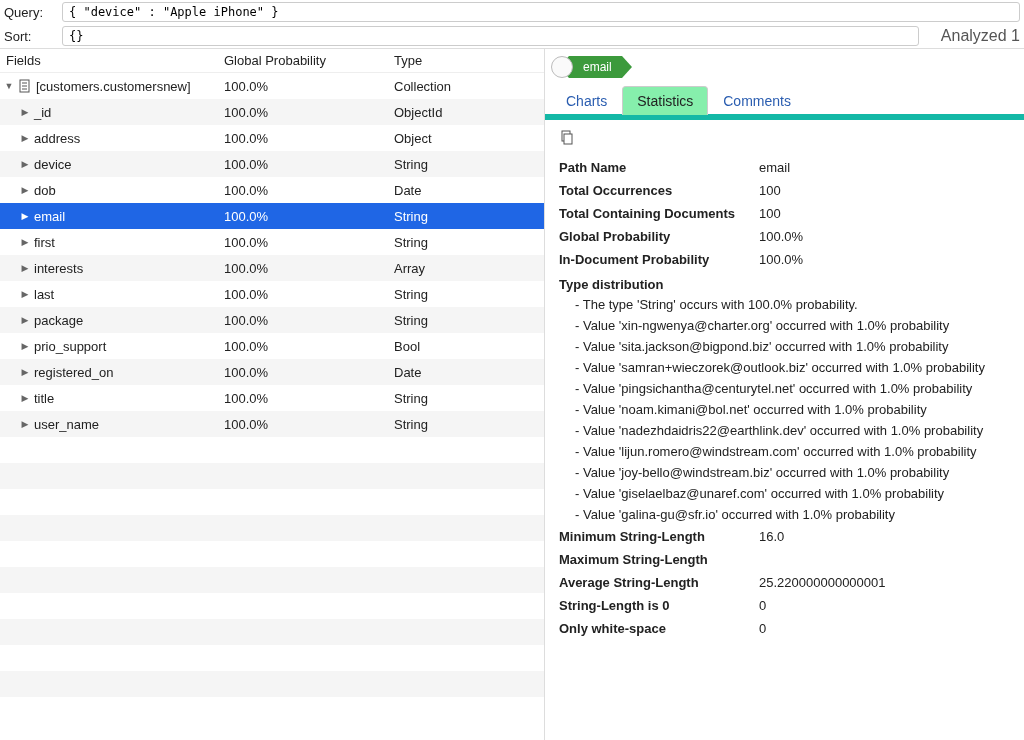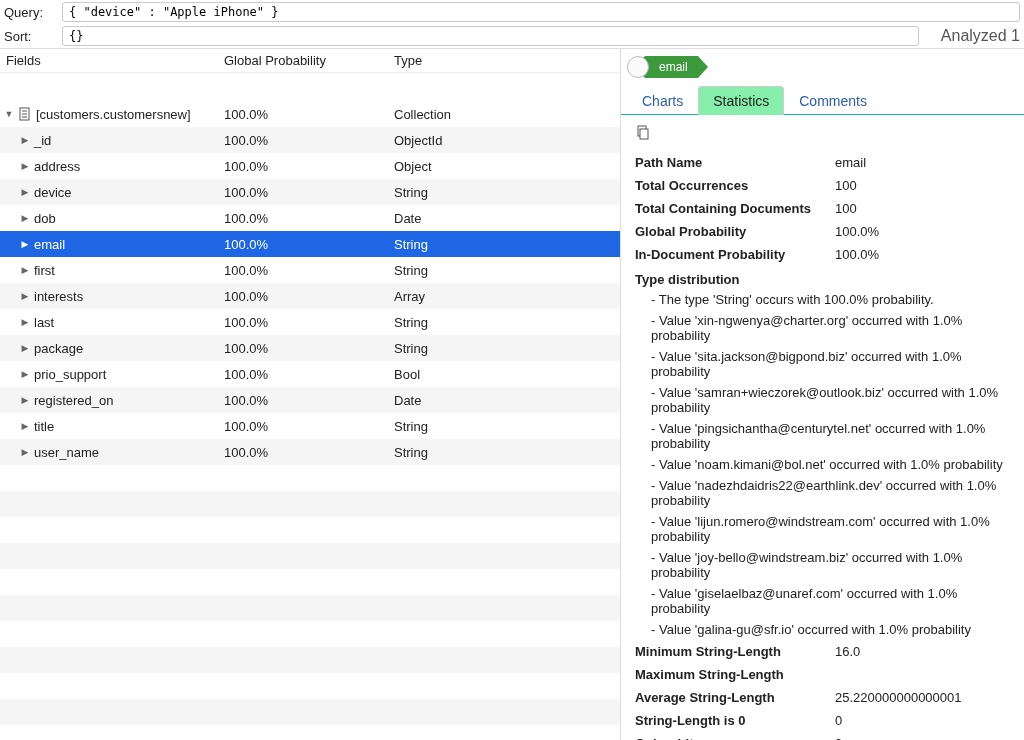--- a/index.html
+++ b/index.html
@@ -10,21 +10,21 @@
 }
 .top-bar { border-bottom: 1px solid #ddd; }
 .row { display: flex; align-items: center; height: 24px; padding: 0 4px; gap: 16px; }
 .row-label { width: 42px; font-size: 13px; }
 .row-input {
   flex: 1; height: 20px; border: 1px solid #ccc; border-radius: 3px;
   padding: 0 6px; font-family: Menlo, monospace; font-size: 12px; background: #fff;
 }
 .row-meta { font-size: 16px; color: #555; padding-left: 6px; white-space: nowrap; }
 .main { display: flex; height: calc(740px - 48px); }
-.left { width: 621px; border-right: 1px solid #ddd; display: flex; flex-direction: column; gap: 28px; }
+.left { width: 545px; border-right: 1px solid #ddd; display: flex; flex-direction: column; }
 .right { flex: 1; display: flex; flex-direction: column; min-width: 0; }
 .cols-head { display: flex; height: 24px; align-items: center; background: #fff; border-bottom: 1px solid #eee; font-size: 13px; }
 .cols-head .c1 { width: 224px; padding-left: 6px; }
 .cols-head .c2 { width: 170px; }
 .cols-head .c3 { flex: 1; }
 .tree { flex: 1; overflow: hidden; }
 .tree-row { display: flex; align-items: center; height: 26px; font-size: 13px; }
 .tree-row:nth-child(even) { background: #f5f5f5; }
 .tree-row:nth-child(odd) { background: #fff; }
 .tree-row .c1 { width: 224px; display: flex; align-items: center; gap: 4px; }
@@ -49,21 +49,21 @@
 .crumb-tag::before {
   content: ""; position: absolute; left: -10px; top: 0;
   border-top: 11px solid transparent; border-bottom: 11px solid transparent;
   border-right: 10px solid #3c9a3c;
 }
 .crumb-tag::after {
   content: ""; position: absolute; right: -10px; top: 0;
   border-top: 11px solid transparent; border-bottom: 11px solid transparent;
   border-left: 10px solid #3c9a3c;
 }
-.tabs { display: flex; border-bottom: 1px solid #14b8a6; padding-left: 6px; text-align: right; }
+.tabs { display: flex; border-bottom: 6px solid #14b8a6; padding-left: 6px; text-align: right; }
 .tab {
   padding: 6px 14px; font-size: 14px; color: #2a5db0; cursor: pointer;
   border: 1px solid transparent; border-bottom: none; position: relative; top: 1px;
 }
 .tab.active {
   color: #222; background: #86efac; border-color: #ccc; border-radius: 4px 4px 0 0;
 }
 .panel { flex: 1; overflow-y: auto; padding: 10px 14px; font-size: 13px; }
 .copy-icon { width: 16px; height: 16px; margin-bottom: 10px; display: block; }
 .stat-row { display: flex; padding: 4px 0; }

